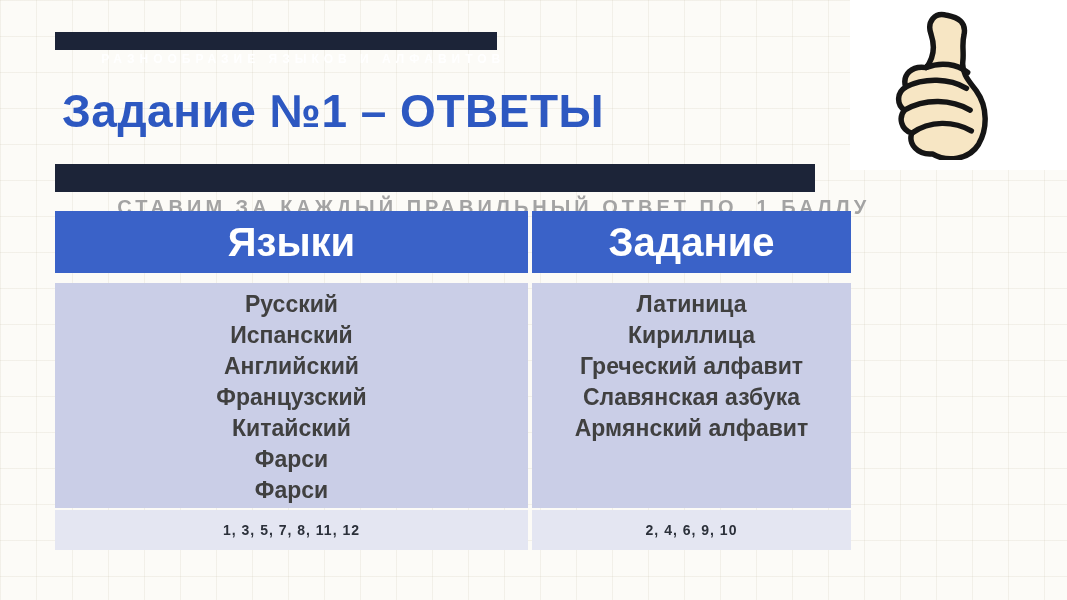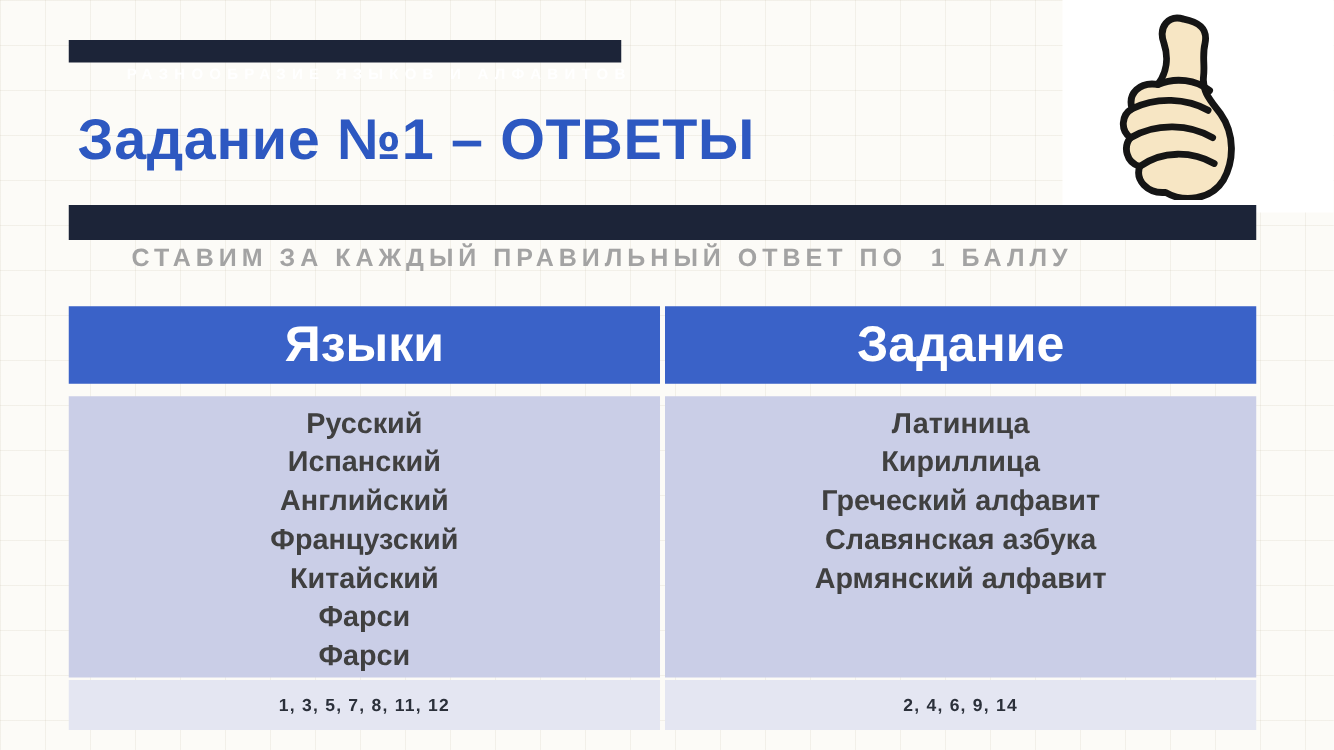--- a/index.html
+++ b/index.html
@@ -25,26 +25,26 @@
     background:#1c2438;color:#ffffff;
     font-size:12px;font-weight:bold;letter-spacing:5px;
     line-height:18px;padding-left:13px;white-space:pre;box-sizing:border-box;
   }
   .page-title{
     position:absolute;left:62px;top:84px;width:700px;
     color:#2d58c1;font-size:46px;font-weight:bold;letter-spacing:0.5px;
     white-space:pre;
   }
   .subbar{
-    position:absolute;left:55px;top:164px;width:950px;height:28px;
+    position:absolute;left:55px;top:164px;width:760px;height:28px;
     background:#1c2438;color:#a3a3a3;
     font-size:20px;font-weight:bold;letter-spacing:4px;
-    line-height:29px;padding-left:12px;white-space:pre;box-sizing:border-box;
+    line-height:29px;padding-left:24px;white-space:pre;box-sizing:border-box;
   }
-  .tbl{position:absolute;left:55px;top:211px;width:950px;margin-top:34px;}
+  .tbl{position:absolute;left:55px;top:211px;width:796px;}
   .row{display:flex;column-gap:4px;}
   .cell{box-sizing:border-box;}
   .cell.left{width:473px;flex:0 0 473px;}
   .cell.right{flex:1 1 auto;}
   .row.head{height:62px;}
   .row.head .cell{
     background:#3a62c8;color:#ffffff;
     font-size:40px;font-weight:bold;
     display:flex;align-items:center;justify-content:center;
   }
@@ -119,17 +119,17 @@
       <div class="cell right">
           <div>Латиница</div>
           <div>Кириллица</div>
           <div>Греческий алфавит</div>
           <div>Славянская азбука</div>
           <div>Армянский алфавит</div>
         </div>
     </div>
     <div class="row foot">
       <div class="cell left">1, 3, 5, 7, 8, 11, 12</div>
-      <div class="cell right">2, 4, 6, 9, 14</div>
+      <div class="cell right">2, 4, 6, 9, 10</div>
     </div>
   </div>
 
 </div>
 
 </body></html>

